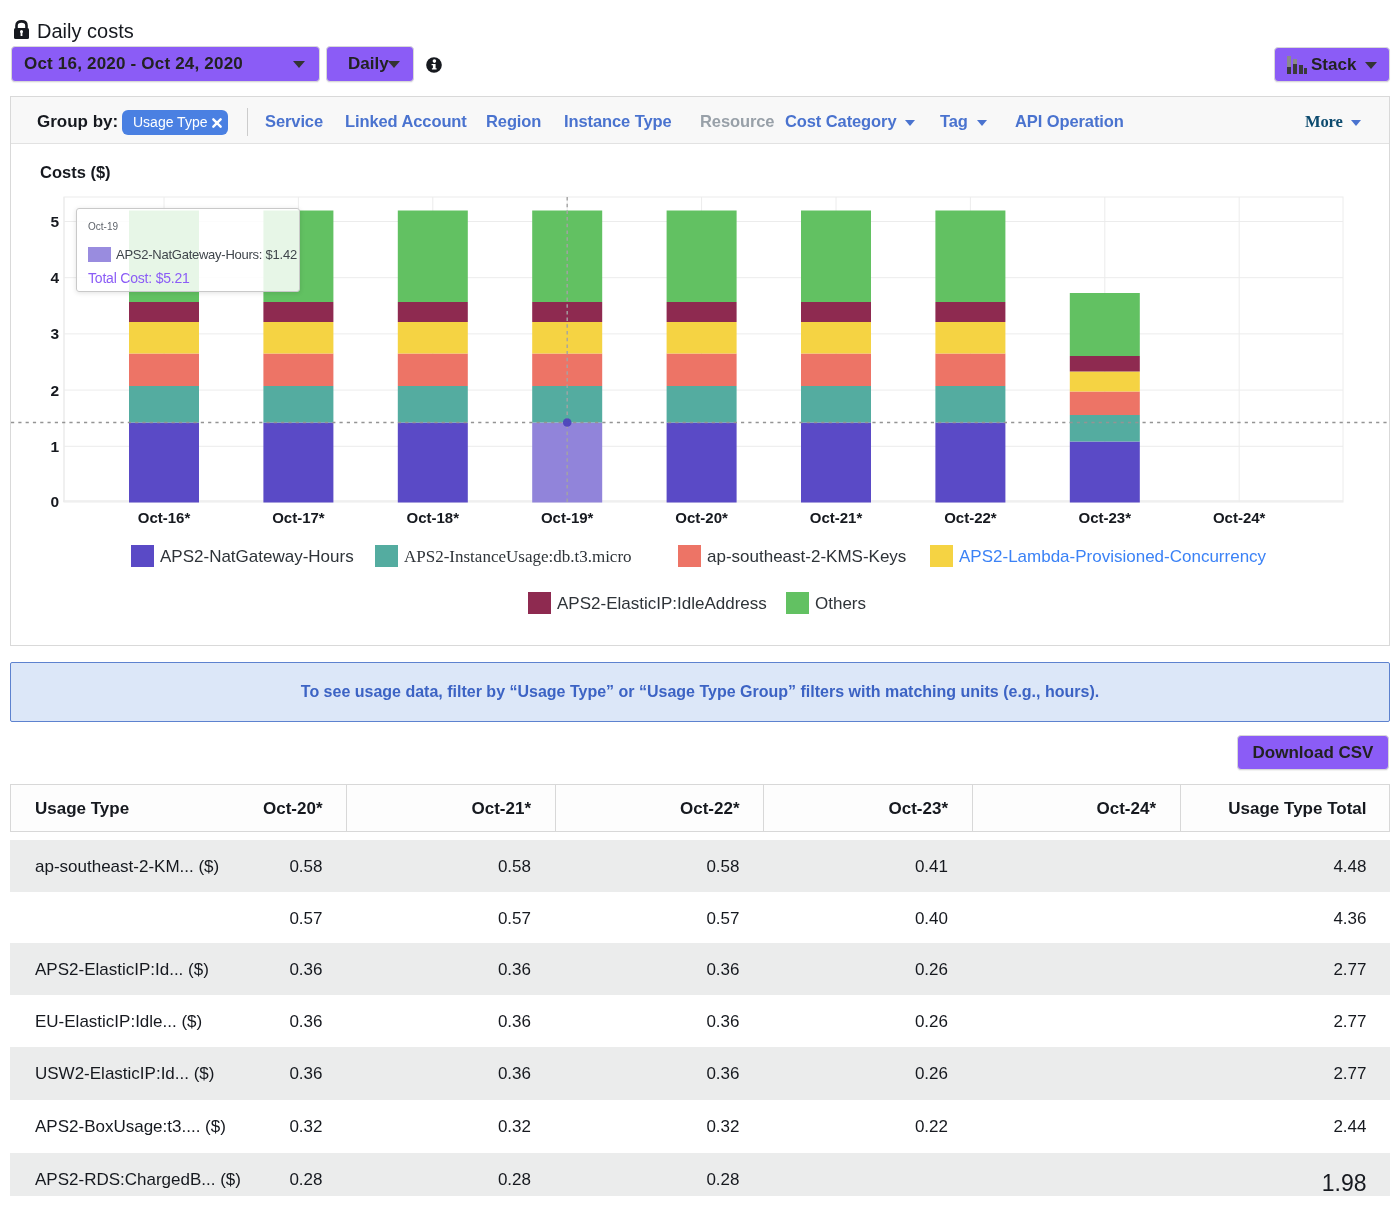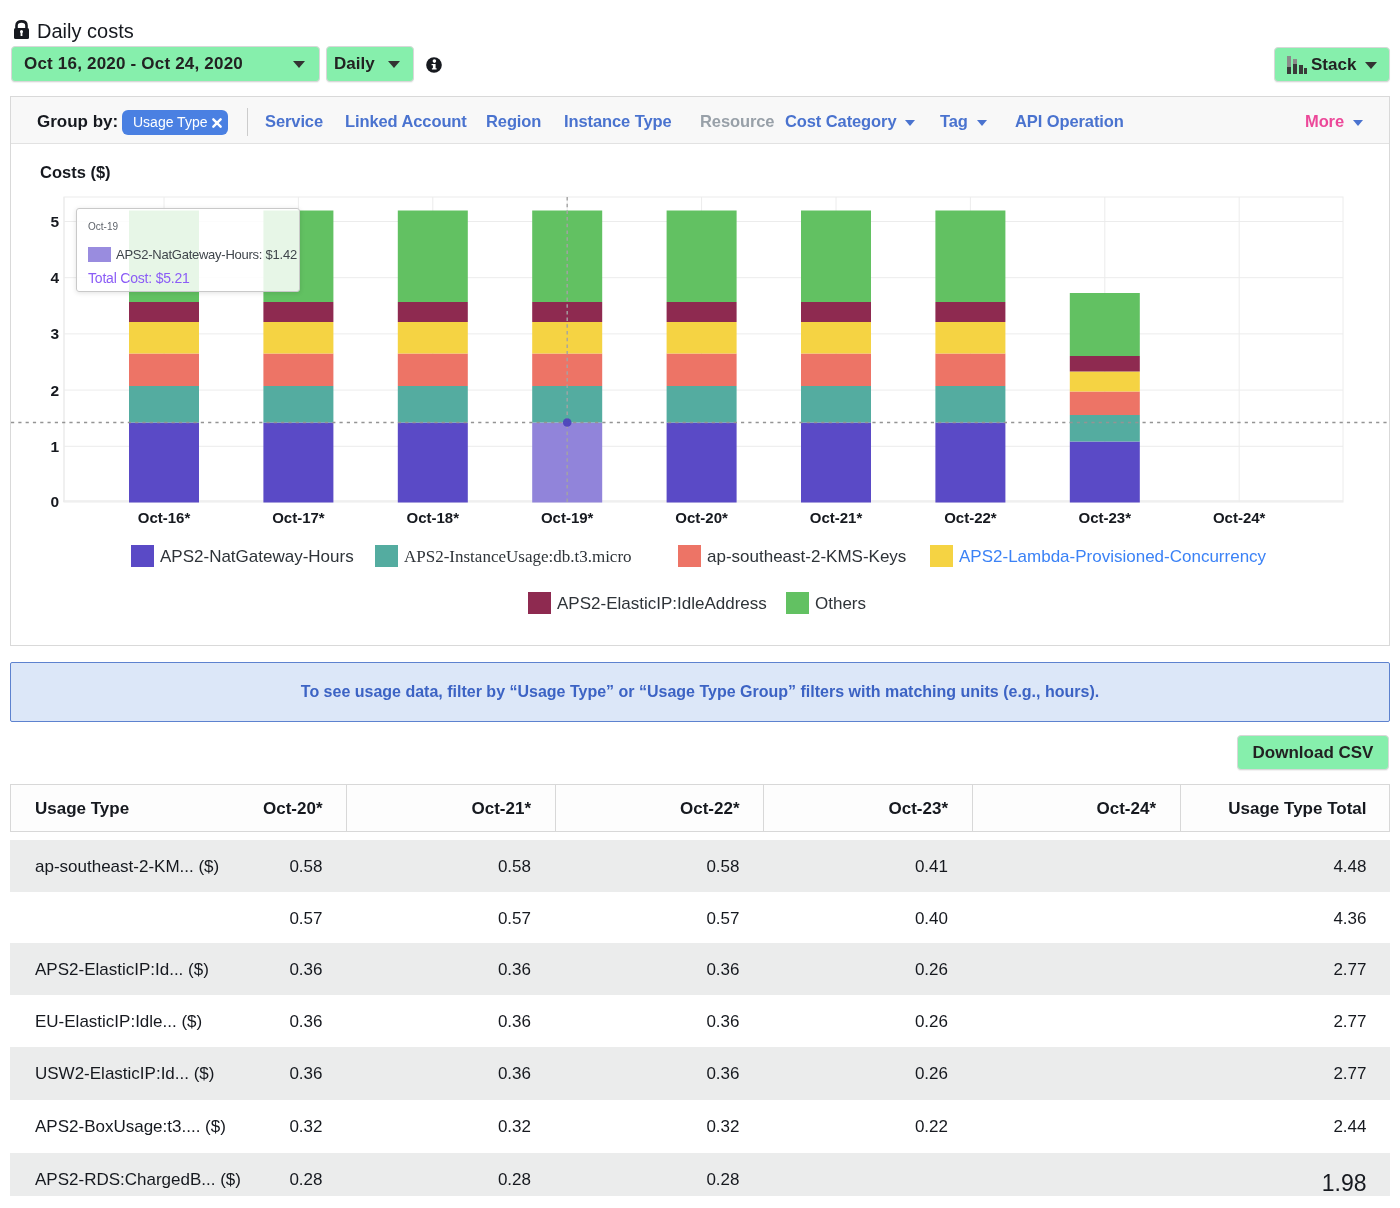--- a/index.html
+++ b/index.html
@@ -1,34 +1,34 @@
 <!DOCTYPE html>
 <html><head>
 <meta charset="utf-8">
 <style>
 * { margin:0; padding:0; box-sizing:border-box; }
 html,body { width:1400px; height:1208px; background:#fff; font-family:"Liberation Sans", sans-serif; position:relative; overflow:hidden; }
 .abs { position:absolute; }
-.btn { background:#86efac; border:1px solid #d8d8d8; border-radius:4px; box-shadow:0 1px 1px rgba(0,0,0,0.06); color:#222; font-weight:bold; }
+.btn { background:#8b5cf6; border:1px solid #d8d8d8; border-radius:4px; box-shadow:0 1px 1px rgba(0,0,0,0.06); color:#222; font-weight:bold; }
 .caret { display:inline-block; width:0; height:0; border-left:6px solid transparent; border-right:6px solid transparent; border-top:7px solid #333; vertical-align:middle; }
 .bcaret { display:inline-block; width:0; height:0; border-left:5px solid transparent; border-right:5px solid transparent; border-top:6px solid #4a73cf; vertical-align:middle; }
 </style>
 </head>
 <body>
 
 <svg class="abs" style="left:13px;top:20px" width="17" height="20" viewBox="0 0 17 20">
   <path d="M3.5 8 V5.5 C3.5 2.7 5.6 1.4 8.5 1.4 C11.4 1.4 13.5 2.7 13.5 5.5 V8" fill="none" stroke="#16191f" stroke-width="2.6"></path>
   <rect x="1" y="8" width="15" height="11" rx="1.5" fill="#16191f"></rect>
   <rect x="7.6" y="11" width="1.8" height="5" fill="#fff"></rect>
   <circle cx="8.5" cy="11.5" r="1.5" fill="#fff"></circle>
 </svg>
 <div class="abs" style="left:37px;top:20px;font-size:20px;color:#16191f;">Daily costs</div>
 
 <div class="abs btn" style="left:11px;top:46px;width:309px;height:36px;font-size:17px;letter-spacing:0.2px;line-height:34px;padding-left:12px;">Oct 16, 2020 - Oct 24, 2020<span class="caret" style="position:absolute;right:14px;top:14px;"></span></div>
-<div class="abs btn" style="left:326px;top:46px;width:88px;height:36px;font-size:17px;line-height:34px;padding-left:7px;">Daily<span class="caret" style="position:absolute;right:13px;top:14px;"></span></div>
+<div class="abs btn" style="left:326px;top:46px;width:88px;height:36px;font-size:17px;line-height:34px;padding-left:21px;">Daily<span class="caret" style="position:absolute;right:13px;top:14px;"></span></div>
 <svg class="abs" style="left:426px;top:57px" width="16" height="16" viewBox="0 0 16 16">
   <circle cx="8" cy="8" r="7.8" fill="#16191f"></circle>
   <circle cx="8.4" cy="4.1" r="1.8" fill="#fff"></circle>
   <path d="M5.6 6.9 L9.6 6.9 L9.6 11.2 L10.6 11.2 L10.6 12.6 L5.9 12.6 L5.9 11.2 L6.9 11.2 L6.9 8.3 L5.6 8.3 Z" fill="#fff"></path>
 </svg>
 
 <div class="abs btn" style="left:1274px;top:47px;width:116px;height:35px;font-size:17px;line-height:33px;padding-left:36px;">Stack<span class="caret" style="position:absolute;right:12px;top:14px;"></span>
 <svg class="abs" style="left:12px;top:8px" width="20" height="18" viewBox="0 0 20 18">
   <rect x="0" y="0" width="4" height="11" fill="#8a8a8a"></rect>
       <rect x="0" y="11" width="4" height="7" fill="#3a3a3a"></rect>
@@ -50,21 +50,21 @@
 </div>
 <div class="abs" style="left:247px;top:108px;width:1px;height:28px;background:#ccc;"></div>
 <div class="abs" style="left:265px;top:112px;font-size:16.5px;letter-spacing:-0.1px;font-weight:bold;color:#4a73cf;">Service</div>
 <div class="abs" style="left:345px;top:112px;font-size:16.5px;letter-spacing:-0.1px;font-weight:bold;color:#4a73cf;">Linked Account</div>
 <div class="abs" style="left:486px;top:112px;font-size:16.5px;letter-spacing:-0.1px;font-weight:bold;color:#4a73cf;">Region</div>
 <div class="abs" style="left:564px;top:112px;font-size:16.5px;letter-spacing:-0.1px;font-weight:bold;color:#4a73cf;">Instance Type</div>
 <div class="abs" style="left:700px;top:112px;font-size:16.5px;letter-spacing:-0.1px;font-weight:bold;color:#98a0a8;">Resource</div>
 <div class="abs" style="left:785px;top:112px;font-size:16.5px;letter-spacing:-0.1px;font-weight:bold;color:#4a73cf;">Cost Category&nbsp;&nbsp;<span class="bcaret"></span></div>
 <div class="abs" style="left:940px;top:112px;font-size:16.5px;letter-spacing:-0.1px;font-weight:bold;color:#4a73cf;">Tag&nbsp;&nbsp;<span class="bcaret"></span></div>
 <div class="abs" style="left:1015px;top:112px;font-size:16.5px;letter-spacing:-0.1px;font-weight:bold;color:#4a73cf;">API Operation</div>
-<div class="abs" style="left:1305px;top:112px;font-size:16.5px;letter-spacing:-0.1px;font-weight:bold;color:#ec4899;">More&nbsp;&nbsp;<span class="bcaret"></span></div>
+<div class="abs" style="left:1305px;top:112px;font-size:16.5px;letter-spacing:-0.1px;font-weight:bold;color:#0c4a6e;font-family:Liberation Serif, serif;">More&nbsp;&nbsp;<span class="bcaret"></span></div>
 
 <div class="abs" style="left:40px;top:163px;font-size:16.5px;font-weight:bold;color:#16191f;">Costs ($)</div>
 
 <svg class="abs" style="left:0px;top:0px" width="1400" height="700" viewBox="0 0 1400 700">
 
   <rect x="64" y="197" width="1279" height="305" fill="none" stroke="#ececec" stroke-width="1"></rect>
 
   <g stroke="#ececec" stroke-width="1">
     <line x1="64" y1="221.5" x2="1343" y2="221.5"></line>
     <line x1="64" y1="277.7" x2="1343" y2="277.7"></line>

